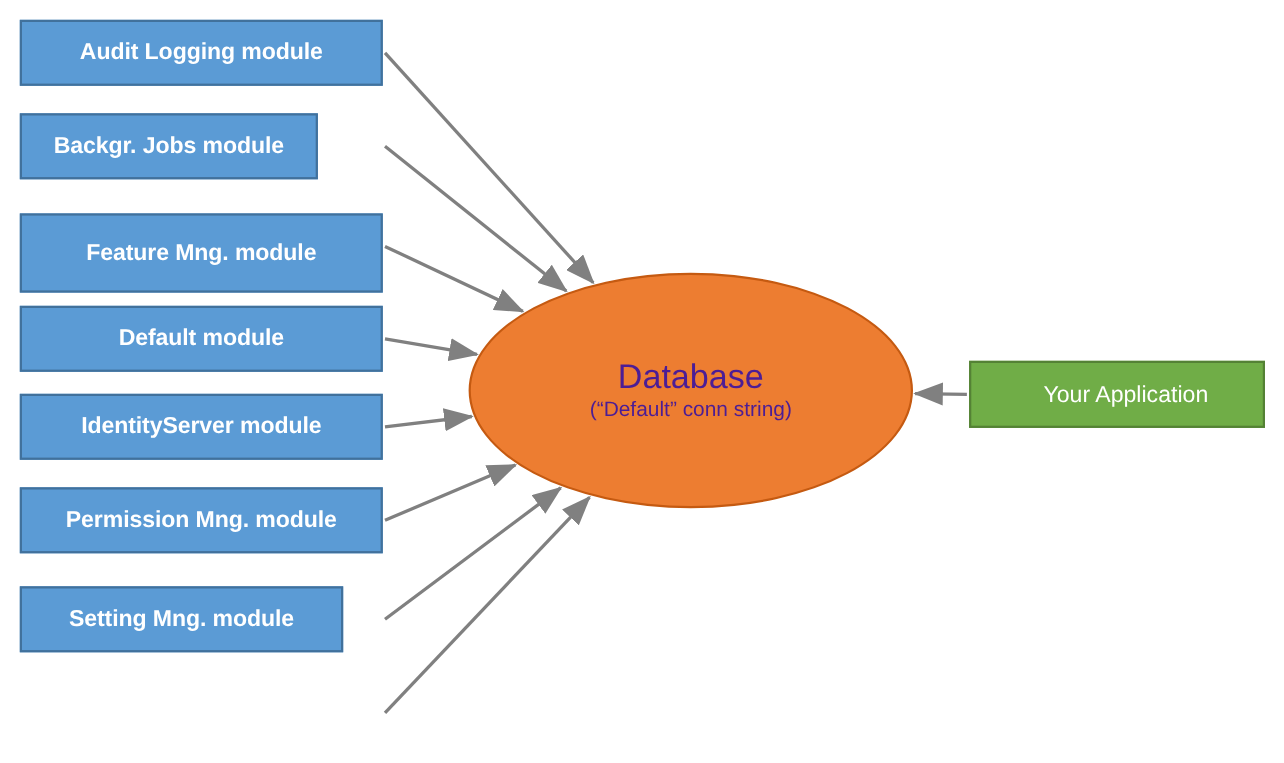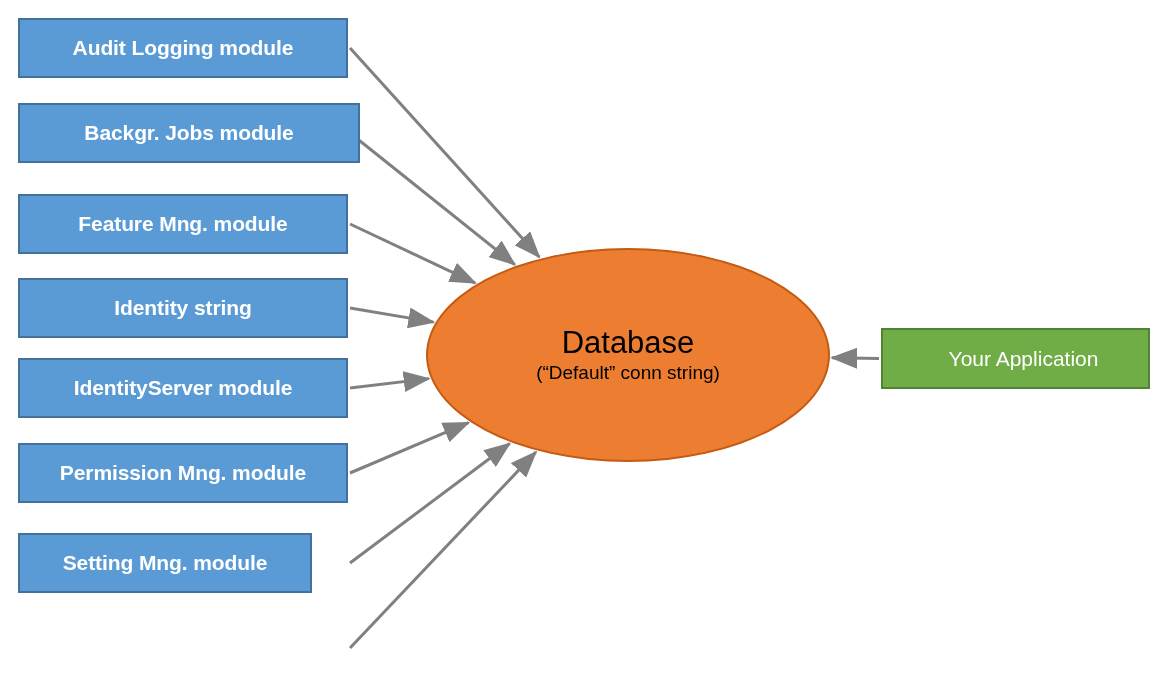--- a/index.html
+++ b/index.html
@@ -55,21 +55,21 @@
   .db-ellipse {
     position: absolute;
     box-sizing: border-box;
     background: #ED7D31;
     border: 2px solid #C55A11;
     border-radius: 50%;
     display: flex;
     flex-direction: column;
     align-items: center;
     justify-content: center;
-    color: #000000;
+    color: #4c1d95;
     text-align: center;
   }
   .db-title {
     font-size: 31px;
     line-height: 1.1;
     white-space: nowrap;
   }
   .db-subtitle {
     font-size: 19px;
     line-height: 1.2;
@@ -98,30 +98,30 @@
         <line x1="350" y1="563" x2="509.6791834851599" y2="443.52780516218246"></line>
         <line x1="350" y1="648" x2="535.9132008907899" y2="452.05551129136165"></line>
         <line x1="879" y1="358.5" x2="831.9298504590797" y2="357.84364333309475"></line>
       </g>
   </svg>
 
   <div class="module-box" style="left: 18px; top: 18px; width: 330px; height: 60px;">
     <span>Audit Logging module</span>
   </div>
 
-  <div class="module-box" style="left: 18px; top: 103px; width: 342px; height: 60px;">
+  <div class="module-box" style="left: 18px; top: 103px; width: 271px; height: 60px;">
     <span>Backgr. Jobs module</span>
   </div>
 
-  <div class="module-box" style="left: 18px; top: 194px; width: 330px; height: 60px;">
+  <div class="module-box" style="left: 18px; top: 194px; width: 330px; height: 72px;">
     <span>Feature Mng. module</span>
   </div>
 
   <div class="module-box" style="left: 18px; top: 278px; width: 330px; height: 60px;">
-    <span>Identity string</span>
+    <span>Default module</span>
   </div>
 
   <div class="module-box" style="left: 18px; top: 358px; width: 330px; height: 60px; align-items: center;">
     <span>IdentityServer module</span>
   </div>
 
   <div class="module-box" style="left: 18px; top: 443px; width: 330px; height: 60px; text-align: center;">
     <span>Permission Mng. module</span>
   </div>
 

